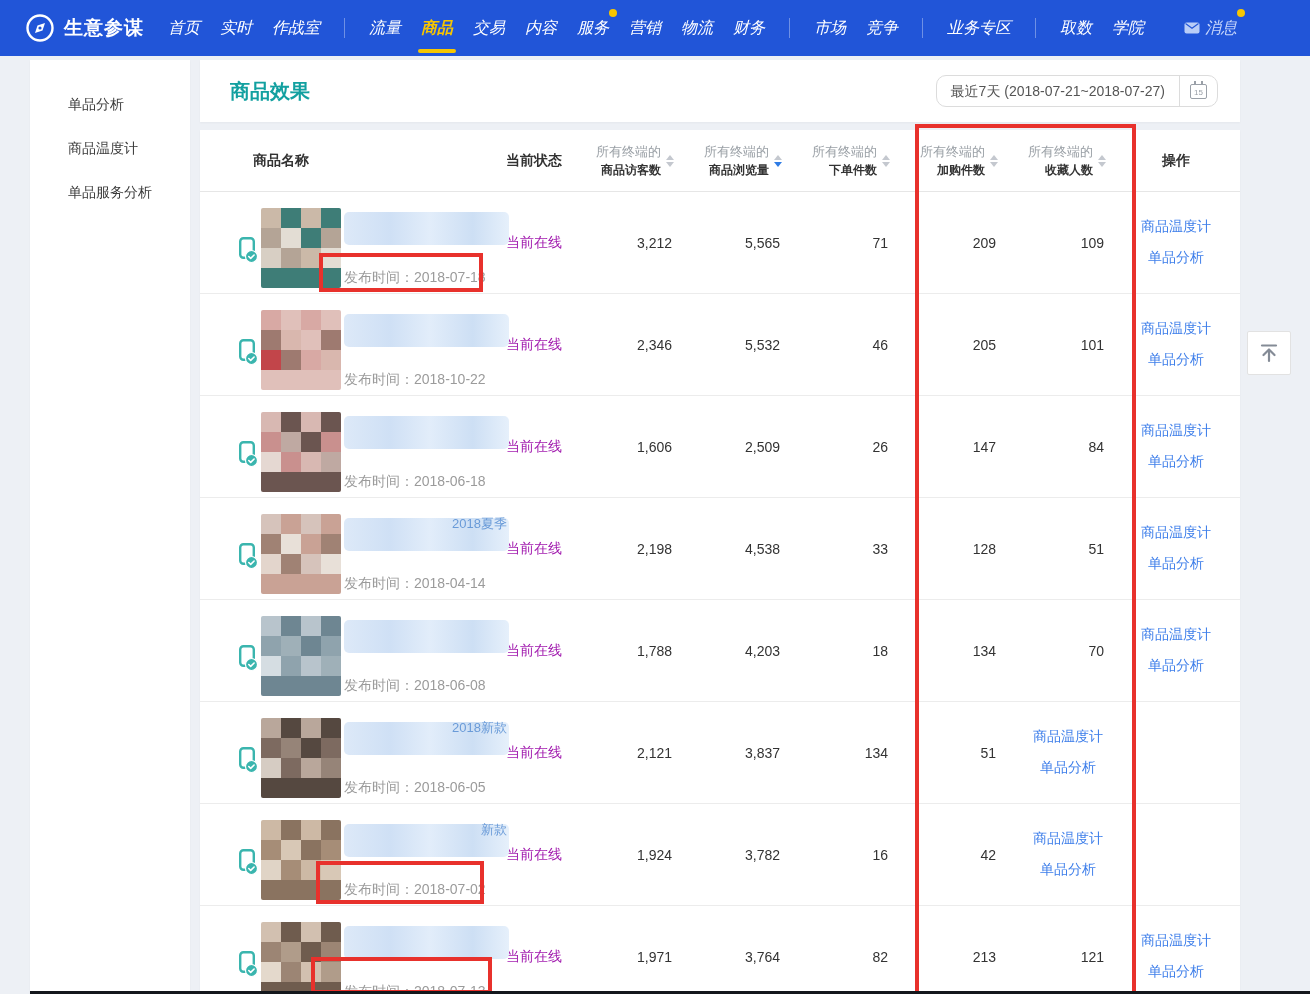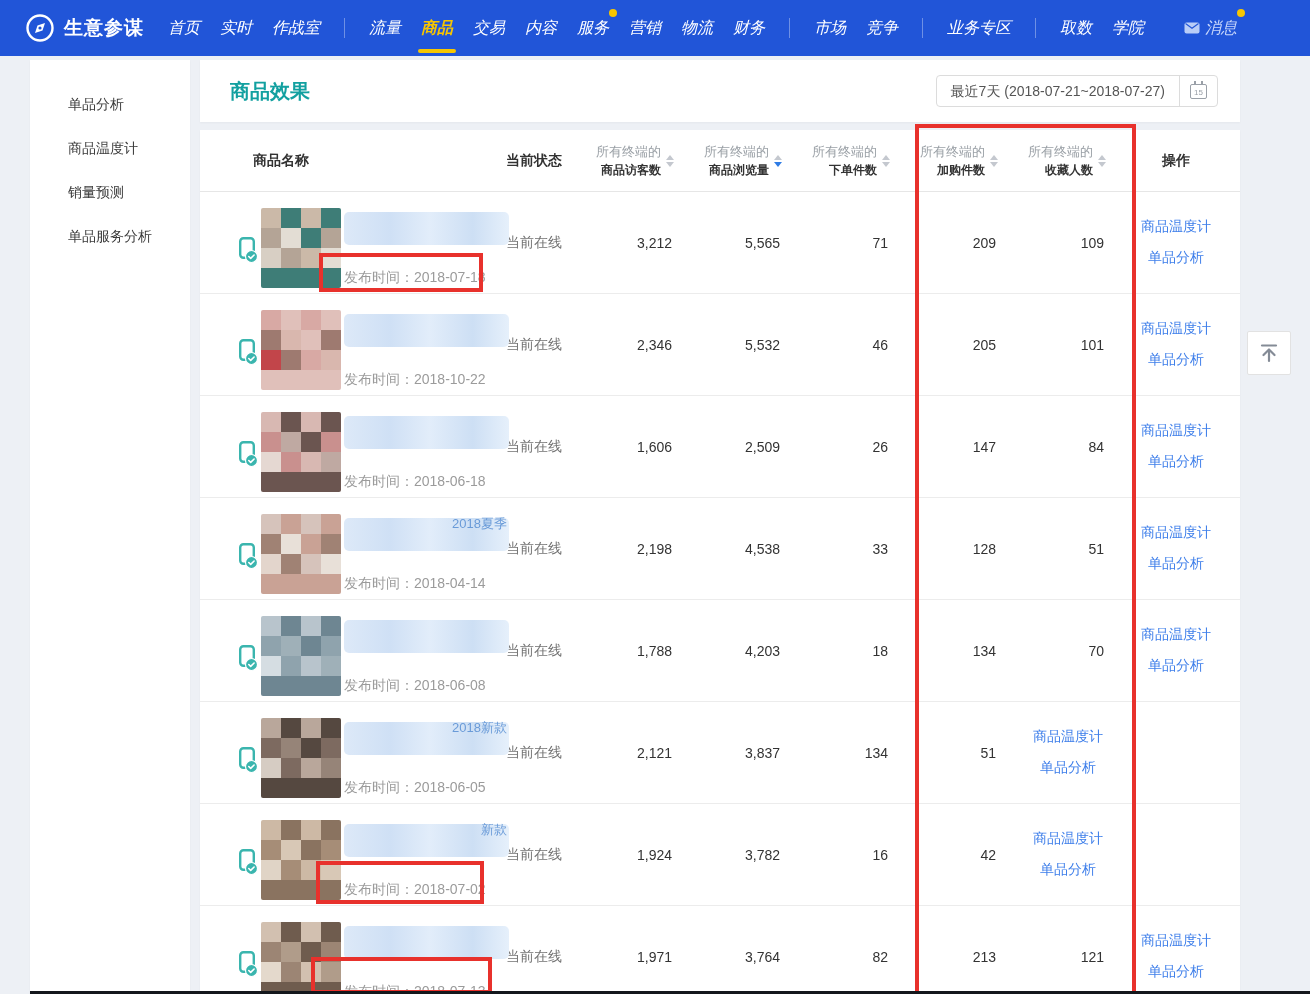--- a/index.html
+++ b/index.html
@@ -30,21 +30,21 @@
   
   .sidebar{position:absolute;top:60px;left:30px;width:160px;height:934px;background:#fff;
     padding-top:22px;box-shadow:0 1px 2px rgba(0,0,0,.04)}
   .side-item{height:44px;line-height:44px;padding-left:38px;font-size:14px;color:#3a3a3a;cursor:pointer}
 
   
   .header-card{position:absolute;top:60px;left:200px;width:1040px;height:62px;background:#fff;
     display:flex;align-items:center;justify-content:space-between;padding:0 22px 0 30px;
     box-shadow:0 1px 2px rgba(0,0,0,.04)}
   .page-title{font-size:20px;font-weight:bold;color:var(--title-teal)}
-  .date-filter{display:flex;height:32px;border:1px solid #dcdcdc;border-radius:4px;background:#fff;cursor:pointer}
+  .date-filter{display:flex;height:32px;border:1px solid #dcdcdc;border-radius:10px;background:#fff;cursor:pointer}
   .date-label{padding:0 14px;line-height:30px;font-size:14px;color:#555;white-space:nowrap}
   .date-cal{width:38px;border-left:1px solid #dcdcdc;display:flex;align-items:center;justify-content:center}
   .cal-icon{position:relative;width:17px;height:15px;border:1.5px solid #9aa0a8;border-radius:2px;display:inline-block}
   .cal-icon::before,.cal-icon::after{content:"";position:absolute;top:-4px;width:2px;height:4px;background:#9aa0a8}
   .cal-icon::before{left:3px}.cal-icon::after{right:3px}
   .cal-num{font-style:normal;position:absolute;bottom:0;left:0;width:100%;text-align:center;
     font-size:8px;color:#9aa0a8;line-height:10px}
 
   
   .table-card{position:absolute;top:130px;left:200px;width:1040px;height:864px;background:#fff;
@@ -62,21 +62,21 @@
   .h-label{display:block;font-size:12px;font-weight:bold;color:#333}
   .sort{display:inline-flex;flex-direction:column;gap:2px;margin-left:5px}
   .sort .up{width:0;height:0;border-left:4px solid transparent;border-right:4px solid transparent;
     border-bottom:5px solid #c4c8cf}
   .sort .down{width:0;height:0;border-left:4px solid transparent;border-right:4px solid transparent;
     border-top:5px solid #c4c8cf}
   .sort.desc .down{border-top-color:var(--sort-blue)}
 
   .td{display:flex;align-items:center;height:100%}
   .td.c-name{align-items:center;padding:11px 0 0 39px;position:relative}
-  .td.c-status{padding-left:4px;font-size:14px;color:#737373}
+  .td.c-status{padding-left:4px;font-size:14px;color:#a21caf}
   .td.c-num{justify-content:flex-end;padding-right:8px;font-size:14px;color:#333}
   .td.c-action{flex-direction:column;justify-content:center;gap:13px}
   .action-link{font-size:14px;color:var(--link-blue);text-decoration:none;cursor:pointer;white-space:nowrap}
 
   .phone-icon{margin:8px 3px 0 0;flex:0 0 auto}
   .prod-img{width:80px;height:80px;border-radius:2px;overflow:hidden;display:grid;
     grid-template-columns:repeat(4,1fr);grid-template-rows:repeat(4,1fr);flex:0 0 auto}
   .prod-text{position:relative;margin-left:3px;width:168px}
   .name-blur{width:165px;height:33px;margin-top:2px;border-radius:5px;cursor:pointer;
     background:linear-gradient(90deg,#dde9f8 0%,#cfe0f5 28%,#e2edfa 52%,#cddff4 78%,#e6f0fb 100%)}
@@ -165,21 +165,20 @@
         </span>
         <span>消息</span>
         <span class="badge-dot"></span>
       </span>
     </nav>
 </header>
 
 <aside class="sidebar" id="sidebar">
     <div class="side-item">单品分析</div>
     <div class="side-item">商品温度计</div>
-    <div class="side-item">销量预测</div>
     <div class="side-item">单品服务分析</div>
   </aside>
 
 <section class="header-card">
   <h1 class="page-title">商品效果</h1>
   <div class="date-filter">
     <span class="date-label">最近7天 (2018-07-21~2018-07-27)</span>
     <span class="date-cal">
       <span class="cal-icon">
         <i class="cal-num">15</i>

